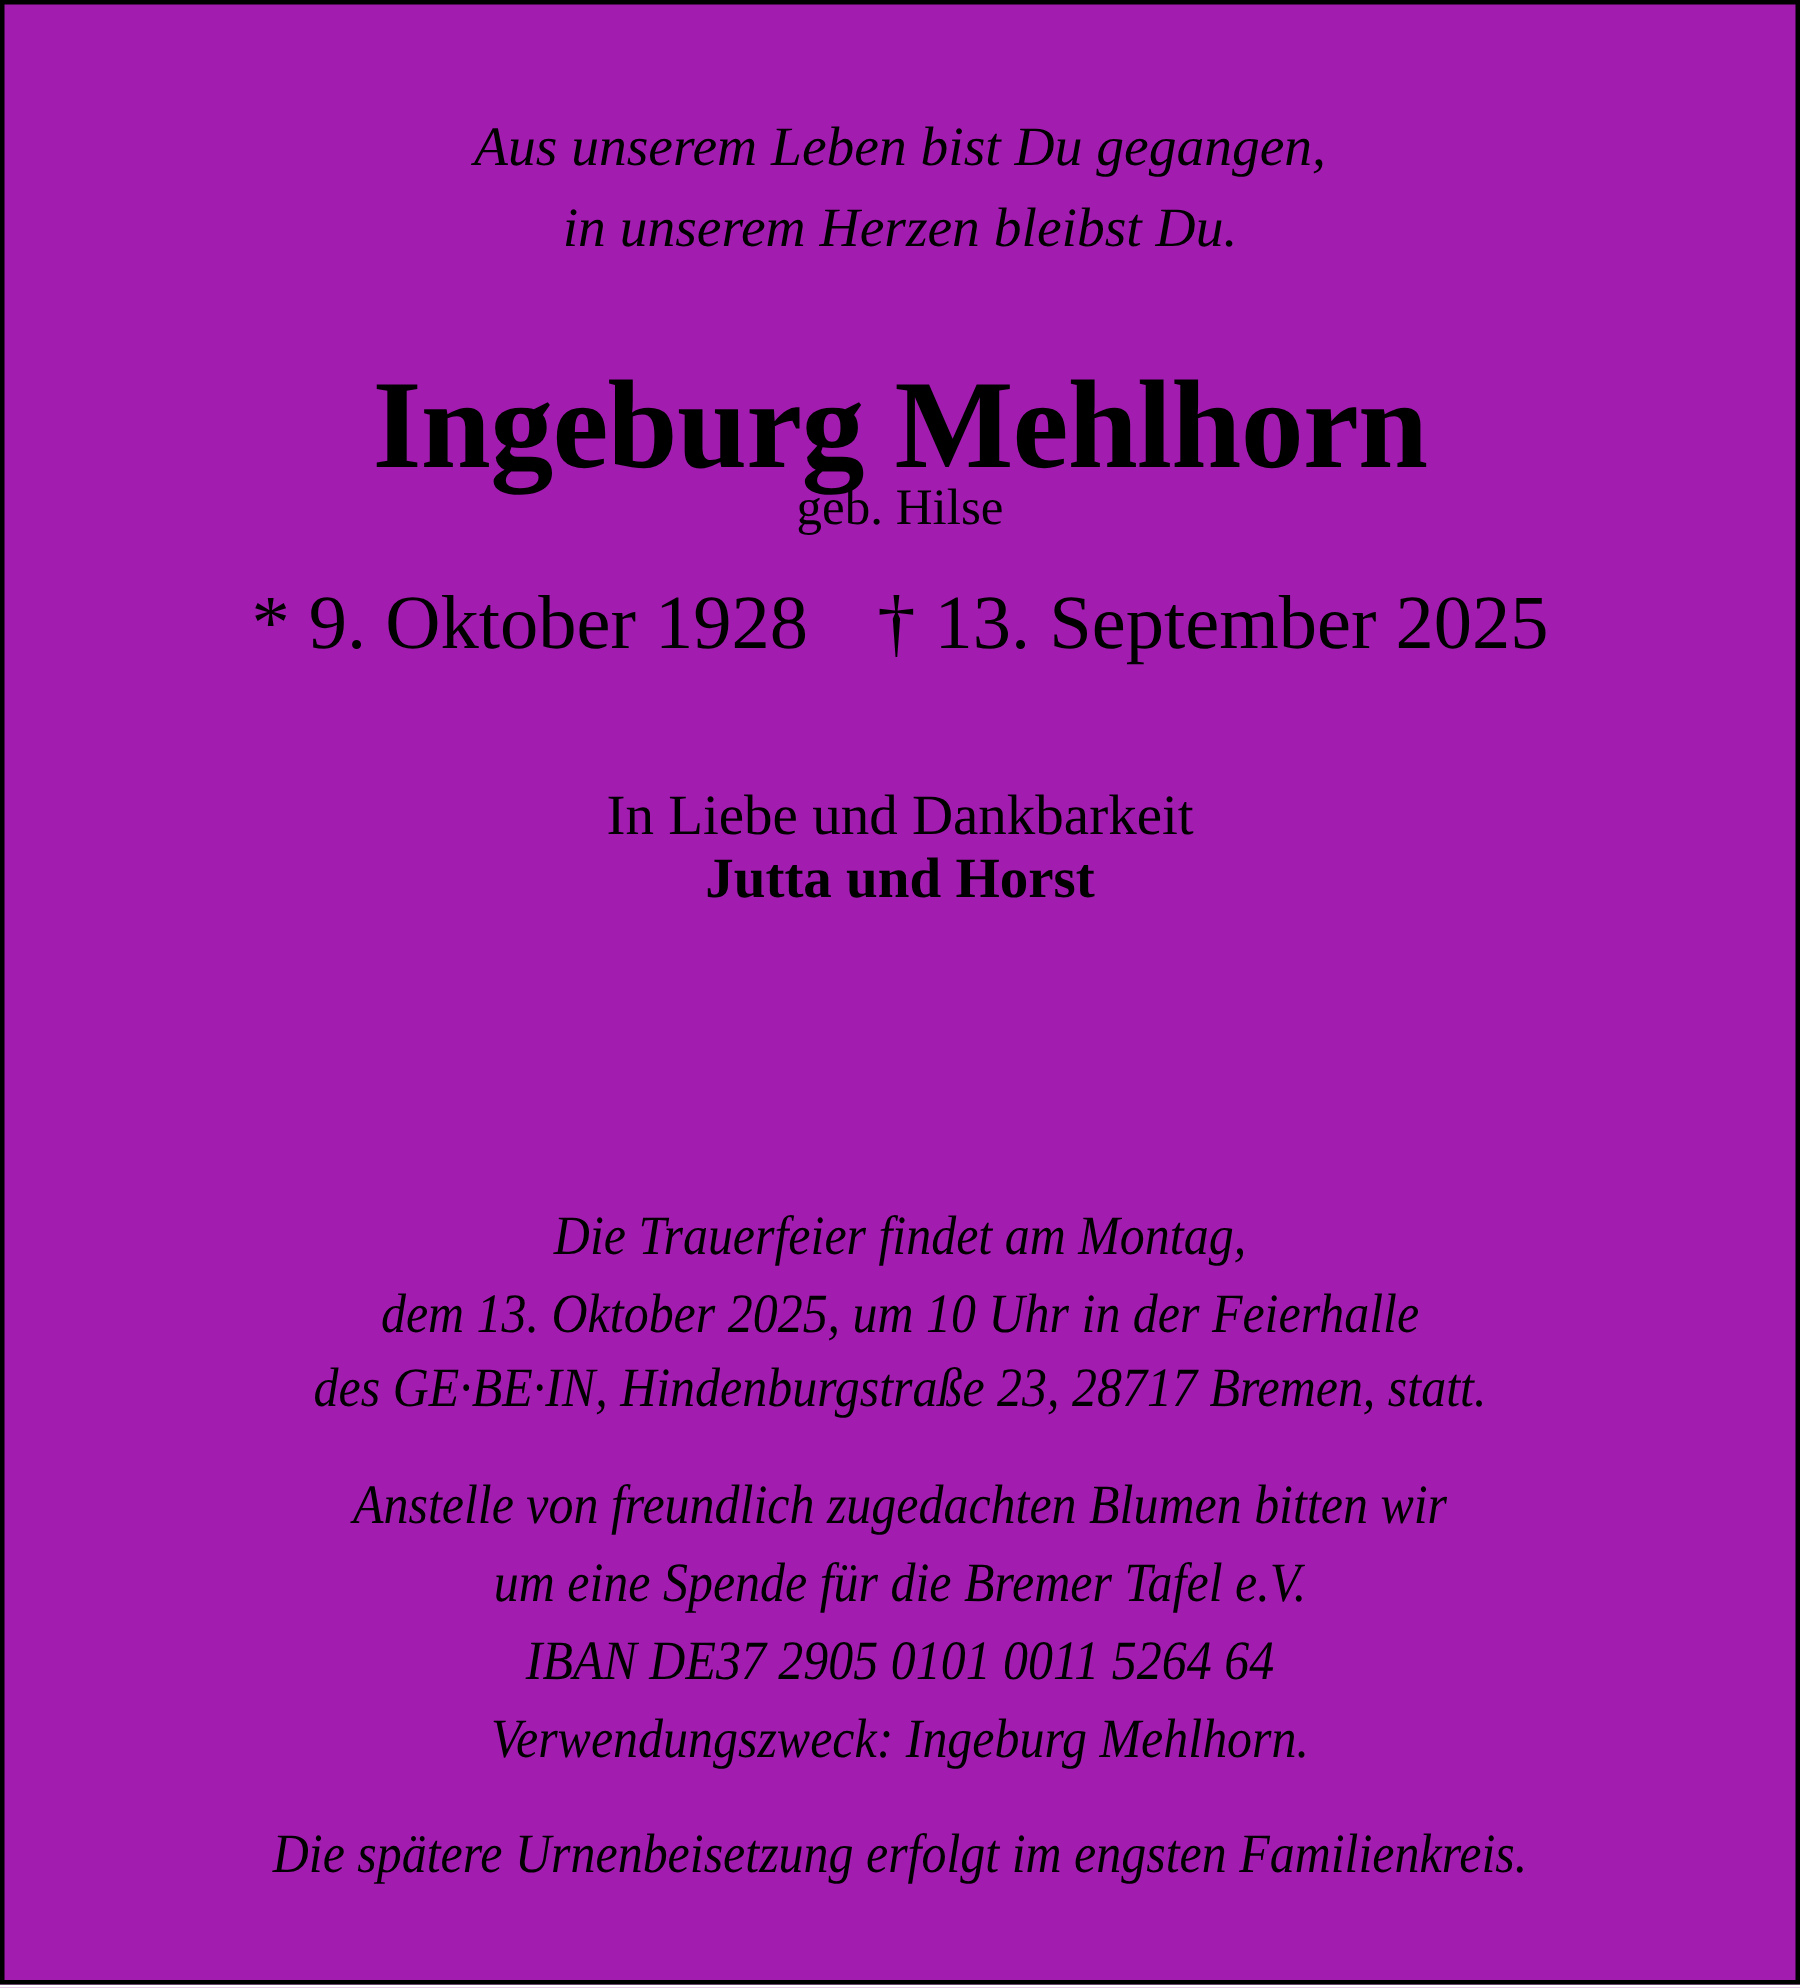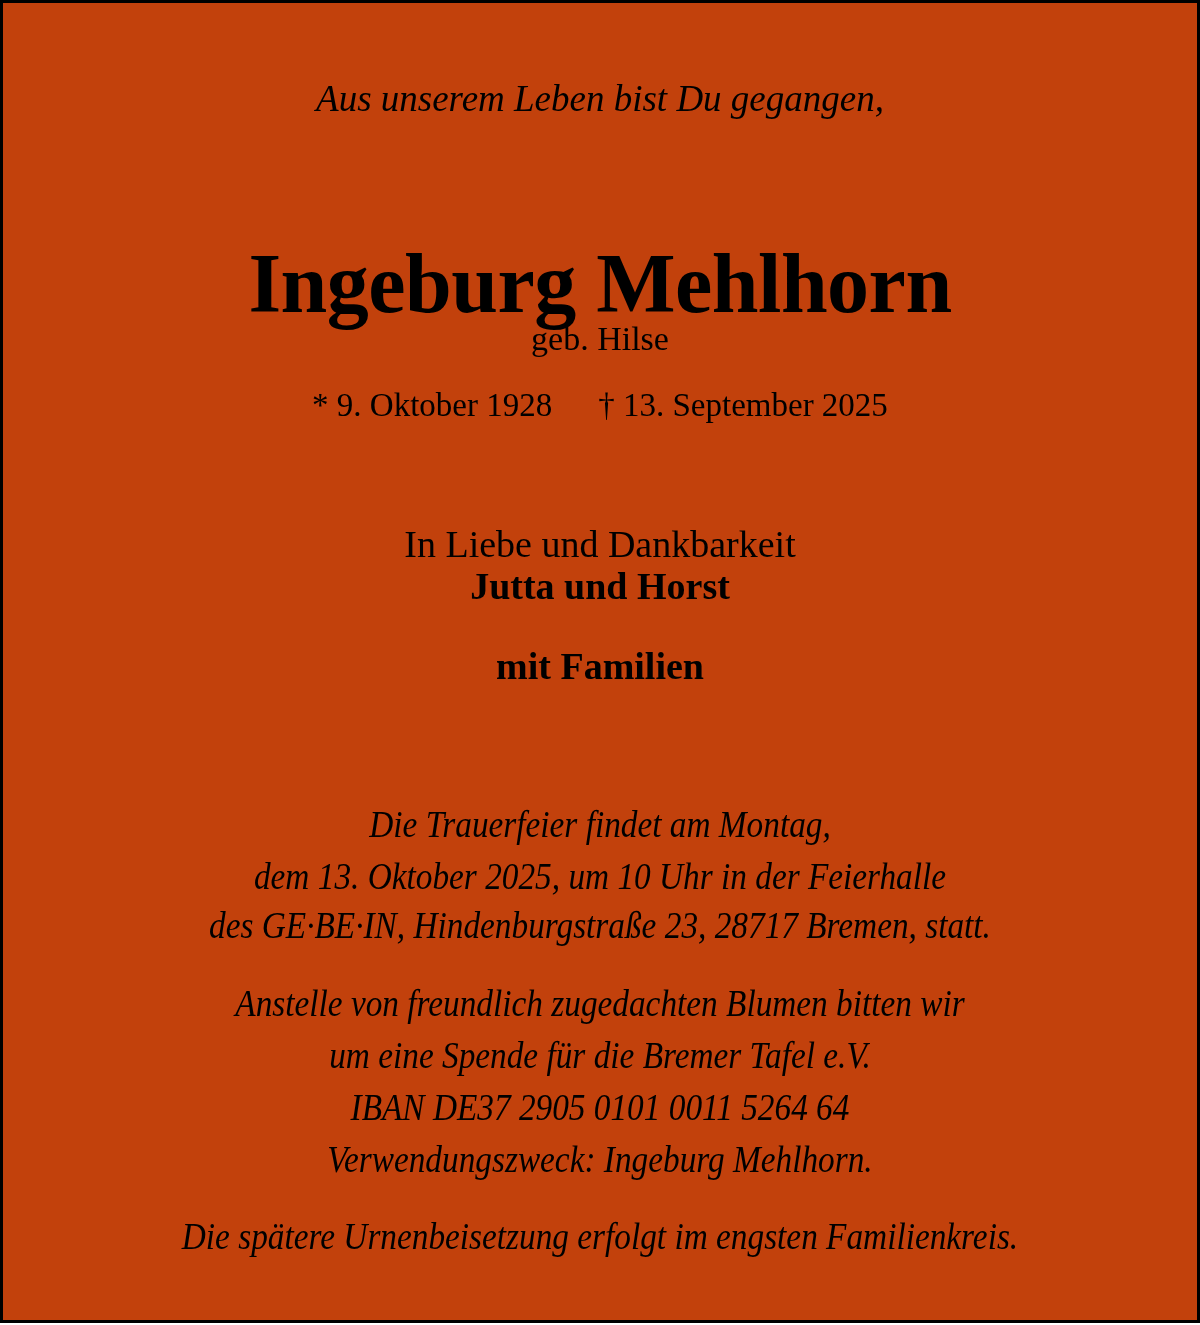--- a/index.html
+++ b/index.html
@@ -1,55 +1,55 @@
 <!DOCTYPE html>
 <html><head>
   <meta charset="utf-8">
   <style>
     html, body { margin: 0; padding: 0; background: #ffffff; }
     body { width: 1200px; height: 1325px; position: relative; overflow: hidden; }
     .frame {
       position: absolute; left: 0; top: 0;
       width: 1194px; height: 1317px;
       border: 3px solid #000000;
-      background: #c2410c;
+      background: #a21caf;
     }
     .line {
       position: absolute; left: 0; width: 1194px;
       text-align: center; color: #000000;
       font-family: "Liberation Serif", "DejaVu Serif", serif;
       white-space: nowrap;
     }
     .motto { font-style: italic; font-size: 37px; }
     .name { font-weight: bold; font-size: 84px; letter-spacing: -0.5px; }
     .nee { font-size: 34px; }
-    .dates { font-size: 33px; }
+    .dates { font-size: 51px; }
     .dates .gap { display: inline-block; width: 46px; }
     .thanks { font-size: 38px; }
     .family { font-weight: bold; font-size: 38px; }
     .cond { font-style: italic; font-size: 37px; transform: scaleX(0.9); transform-origin: center; }
   </style>
 </head>
 <body>
 
 <div class="frame">
   <div class="line motto" style="top:74px;">Aus unserem Leben bist Du gegangen,</div>
+  <div class="line motto" style="top:128px;">in unserem Herzen bleibst Du.</div>
 
   <div class="line name" style="top:200px;margin-top:32px;">Ingeburg Mehlhorn</div>
 
   <div class="line nee" style="top:317px;">geb. Hilse</div>
 
   <div class="line dates" style="top:384px;">
     <span>* 9. Oktober 1928</span><span class="gap"></span><span>† 13. September 2025</span>
   </div>
 
   <div class="line thanks" style="top:519px;">In Liebe und Dankbarkeit</div>
 
   <div class="line family" style="top:561px;">Jutta und Horst</div>
-  <div class="line family" style="top:641px;">mit Familien</div>
 
   <div class="line cond" style="top:800px;">Die Trauerfeier findet am Montag,</div>
   <div class="line cond" style="top:852px;">dem 13. Oktober 2025, um 10 Uhr in der Feierhalle</div>
   <div class="line cond" style="top:901px;">des GE·BE·IN, Hindenburgstraße 23, 28717 Bremen, statt.</div>
 
   <div class="line cond" style="top:979px;">Anstelle von freundlich zugedachten Blumen bitten wir</div>
   <div class="line cond" style="top:1031px;">um eine Spende für die Bremer Tafel e.V.</div>
   <div class="line cond" style="top:1083px;">IBAN DE37 2905 0101 0011 5264 64</div>
   <div class="line cond" style="top:1135px;">Verwendungszweck: Ingeburg Mehlhorn.</div>
 

